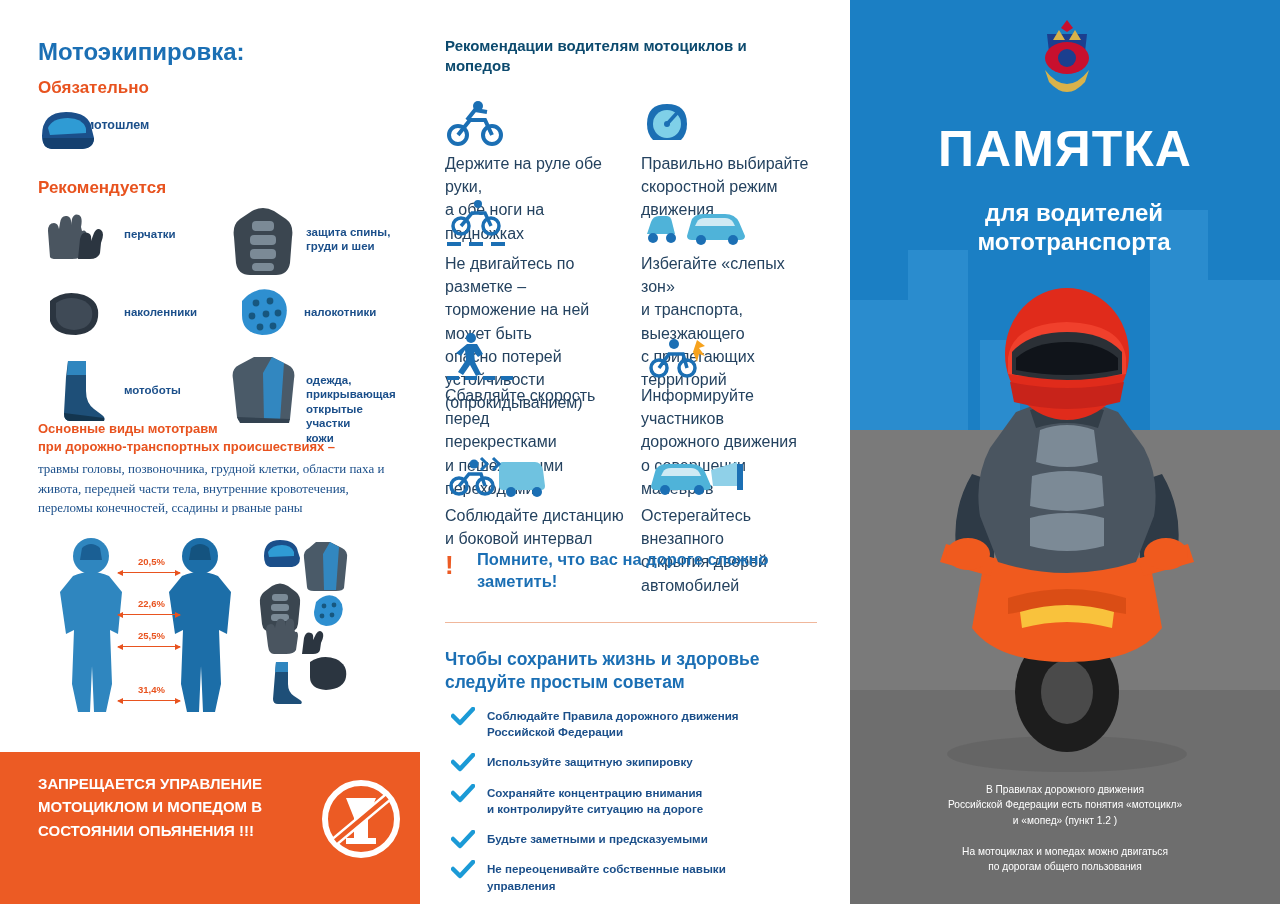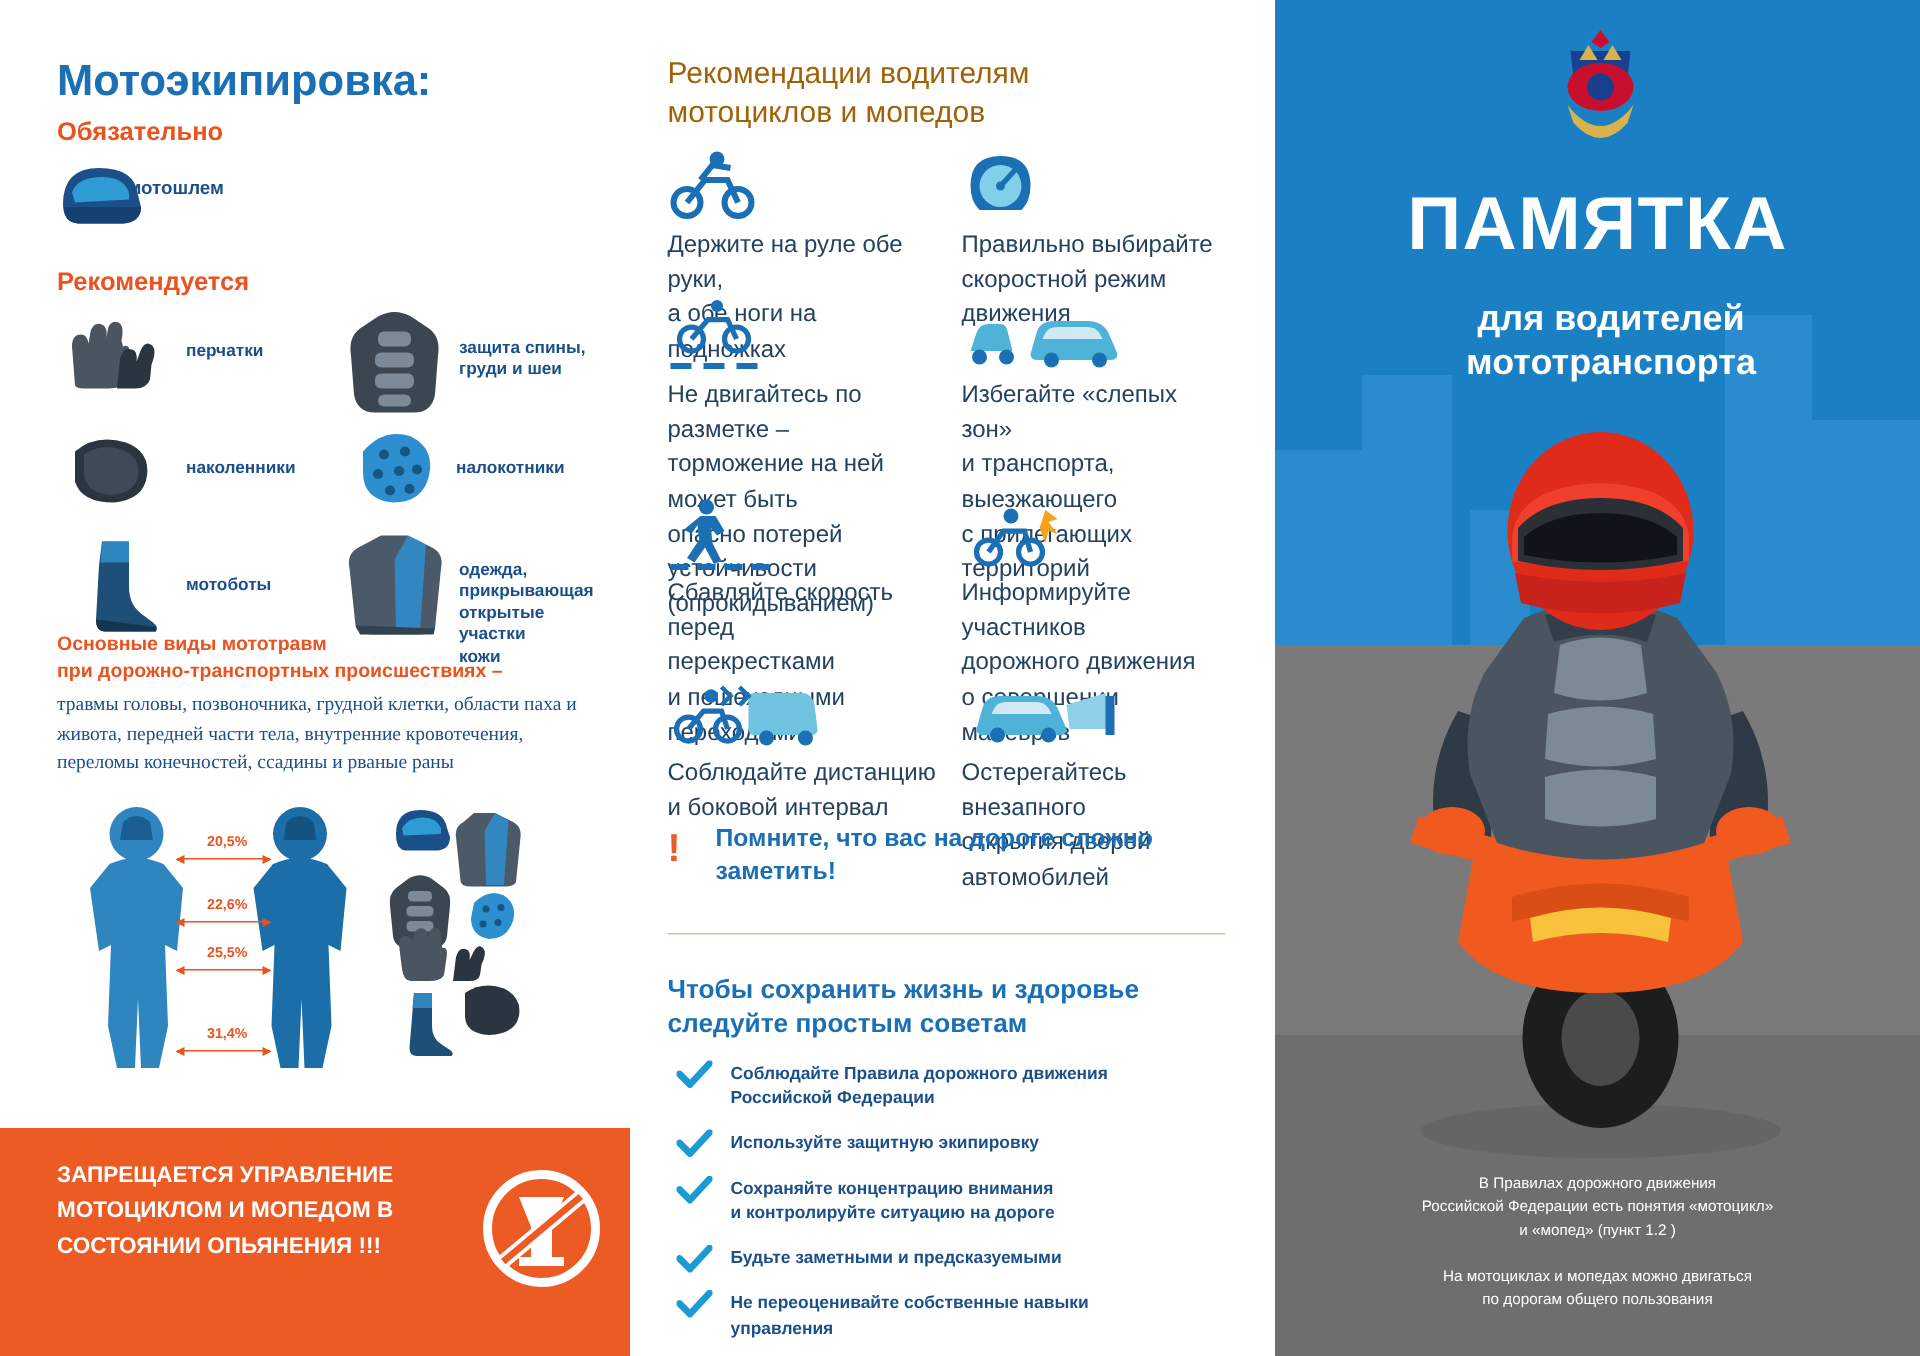--- a/index.html
+++ b/index.html
@@ -8,21 +8,21 @@
     font-family:"Liberation Sans", sans-serif;
     background:#ffffff;color:#1c3f6e;
   }
   .page{position:relative;width:1280px;height:904px;}
 
   
   .col-left{position:absolute;left:0;top:0;width:420px;height:904px;}
   .h-blue{color:#1b6fb4;font-weight:bold;}
   .h-orange{color:#e8531f;font-weight:bold;}
 
-  .left-title{position:absolute;left:38px;top:38px;font-size:29px;}
+  .left-title{position:absolute;left:38px;top:38px;font-size:24px;}
   .lbl-oblig{position:absolute;left:38px;top:78px;font-size:17px;}
   .helmet-row{position:absolute;left:38px;top:108px;width:250px;height:46px;}
   .helmet-lbl{position:absolute;left:85px;top:118px;font-size:12.5px;font-weight:bold;color:#1b4f8a;}
   .lbl-recom{position:absolute;left:38px;top:178px;font-size:17px;}
 
   .eq-grid{position:absolute;left:38px;top:205px;width:360px;}
   .eq-item{position:absolute;font-size:11.5px;font-weight:bold;color:#1b4f8a;line-height:1.25;}
 
   .traum-block{position:absolute;left:38px;top:420px;width:350px;}
   .traum-h{font-size:13px;font-weight:bold;color:#e8531f;line-height:1.35;}
@@ -33,21 +33,21 @@
   .arrow{position:absolute;height:1px;background:#e8531f;}
   .arrow:after{content:"";position:absolute;right:-1px;top:-2.5px;border-left:6px solid #e8531f;border-top:3px solid transparent;border-bottom:3px solid transparent;}
   .arrow.left-head:before{content:"";position:absolute;left:-1px;top:-2.5px;border-right:6px solid #e8531f;border-top:3px solid transparent;border-bottom:3px solid transparent;}
 
   .banner{position:absolute;left:0;top:752px;width:420px;height:152px;background:#ec5b24;}
   .banner-text{position:absolute;left:38px;top:772px;width:270px;color:#fff;font-weight:bold;font-size:15px;line-height:1.55;}
   .banner-icon{position:absolute;left:320px;top:778px;width:82px;height:82px;}
 
   
   .col-mid{position:absolute;left:420px;top:0;width:430px;height:904px;}
-  .mid-title{position:absolute;left:25px;top:36px;width:350px;font-size:20px;font-weight:normal;color:#a16207;line-height:1.3;}
+  .mid-title{position:absolute;left:25px;top:36px;width:350px;font-size:15px;font-weight:bold;color:#0c4a6e;line-height:1.3;}
   .rec-grid{position:absolute;left:25px;top:100px;width:390px;}
   .rec-cell{position:absolute;width:180px;}
   .rec-ico{height:52px;}
   .rec-txt{font-size:16px;color:#24425f;line-height:1.45;}
 
   .remember{position:absolute;left:25px;top:548px;width:380px;}
   .remember .bang{position:absolute;left:0;top:4px;color:#ec5b24;font-size:26px;font-weight:bold;line-height:1;}
   .remember .rtxt{margin-left:32px;font-size:16.5px;font-weight:bold;color:#1b6fb4;line-height:1.35;}
   .divider{position:absolute;left:25px;top:622px;width:372px;height:1px;background:#f0b79b;}
 

